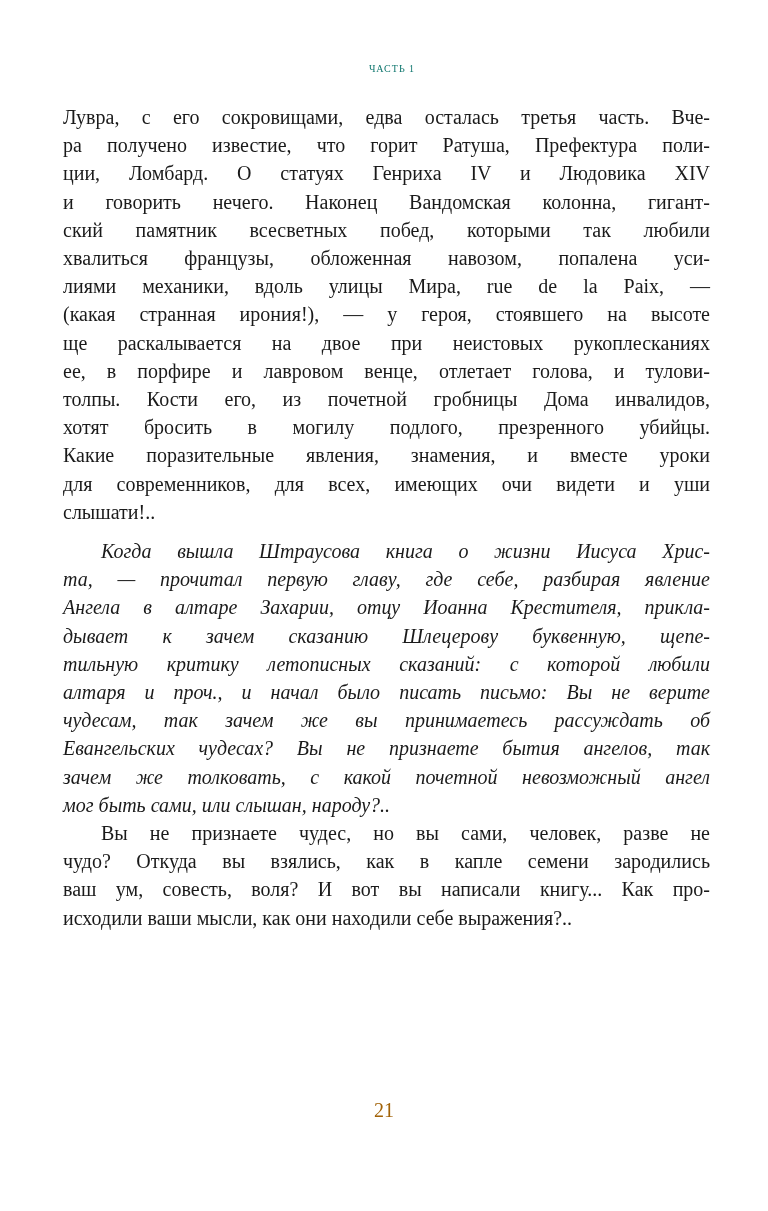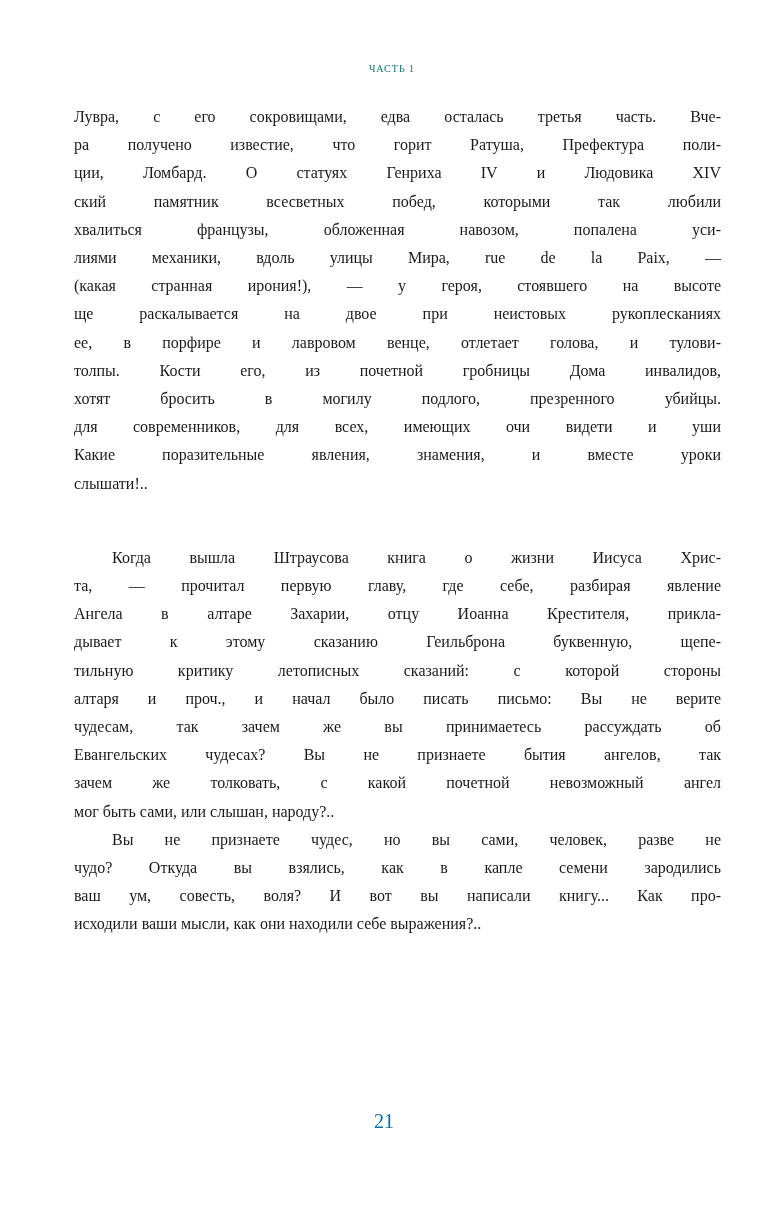--- a/index.html
+++ b/index.html
@@ -22,76 +22,76 @@
     left: 8px;
     width: 100%;
     text-align: center;
     font-size: 10px;
     letter-spacing: 1px;
     color: #0f766e;
   }
   .body-text {
     position: absolute;
     top: 103px;
-    left: 74px;
+    left: 63px;
     width: 647px;
-    font-size: 16px;
+    font-size: 20px;
     line-height: 28.2px;
   }
   .para { margin: 0; }
-  .para.gap { margin-top: 46px; }
+  .para.gap { margin-top: 11px; font-style: italic; }
   .para.indent .line:first-child { text-indent: 38px; }
   .line {
     text-align: justify;
     text-align-last: justify;
     white-space: normal;
   }
   .line.last {
     text-align-last: left;
   }
   .page-number {
     position: absolute;
     top: 1099px;
     left: 0;
     width: 100%;
     text-align: center;
     font-size: 20px;
-    color: #0369a1;
-    margin-top: 11px;
+    color: #a16207;
   }
 </style>
 </head>
 <body>
 
 <div class="page">
   <div class="running-header">ЧАСТЬ 1</div>
 
   <div class="body-text">
       <div class="para">
         <div class="line">Лувра, с его сокровищами, едва осталась третья часть. Вче-</div>
         <div class="line">ра получено известие, что горит Ратуша, Префектура поли-</div>
         <div class="line">ции, Ломбард. О статуях Генриха IV и Людовика XIV</div>
+        <div class="line">и говорить нечего. Наконец Вандомская колонна, гигант-</div>
         <div class="line">ский памятник всесветных побед, которыми так любили</div>
         <div class="line">хвалиться французы, обложенная навозом, попалена уси-</div>
         <div class="line">лиями механики, вдоль улицы Мира, rue de la Paix, —</div>
         <div class="line">(какая странная ирония!), — у героя, стоявшего на высоте</div>
         <div class="line">ще раскалывается на двое при неистовых рукоплесканиях</div>
         <div class="line">ее, в порфире и лавровом венце, отлетает голова, и тулови-</div>
         <div class="line">толпы. Кости его, из почетной гробницы Дома инвалидов,</div>
         <div class="line">хотят бросить в могилу подлого, презренного убийцы.</div>
+        <div class="line">Какие поразительные явления, знамения, и вместе уроки</div>
         <div class="line">для современников, для всех, имеющих очи видети и уши</div>
-        <div class="line">Какие поразительные явления, знамения, и вместе уроки</div>
         <div class="line last">слышати!..</div>
       </div>
       <div class="para indent gap">
         <div class="line">Когда вышла Штраусова книга о жизни Иисуса Хрис-</div>
         <div class="line">та, — прочитал первую главу, где себе, разбирая явление</div>
         <div class="line">Ангела в алтаре Захарии, отцу Иоанна Крестителя, прикла-</div>
-        <div class="line">дывает к этому сказанию Геильброна буквенную, щепе-</div>
-        <div class="line">тильную критику летописных сказаний: с которой стороны</div>
+        <div class="line">дывает к зачем сказанию Шлецерову буквенную, щепе-</div>
+        <div class="line">тильную критику летописных сказаний: с которой любили</div>
         <div class="line">алтаря и проч., и начал было писать письмо: Вы не верите</div>
         <div class="line">чудесам, так зачем же вы принимаетесь рассуждать об</div>
         <div class="line">Евангельских чудесах? Вы не признаете бытия ангелов, так</div>
         <div class="line">зачем же толковать, с какой почетной невозможный ангел</div>
         <div class="line last">мог быть сами, или слышан, народу?..</div>
       </div>
       <div class="para indent">
         <div class="line">Вы не признаете чудес, но вы сами, человек, разве не</div>
         <div class="line">чудо? Откуда вы взялись, как в капле семени зародились</div>
         <div class="line">ваш ум, совесть, воля? И вот вы написали книгу... Как про-</div>

